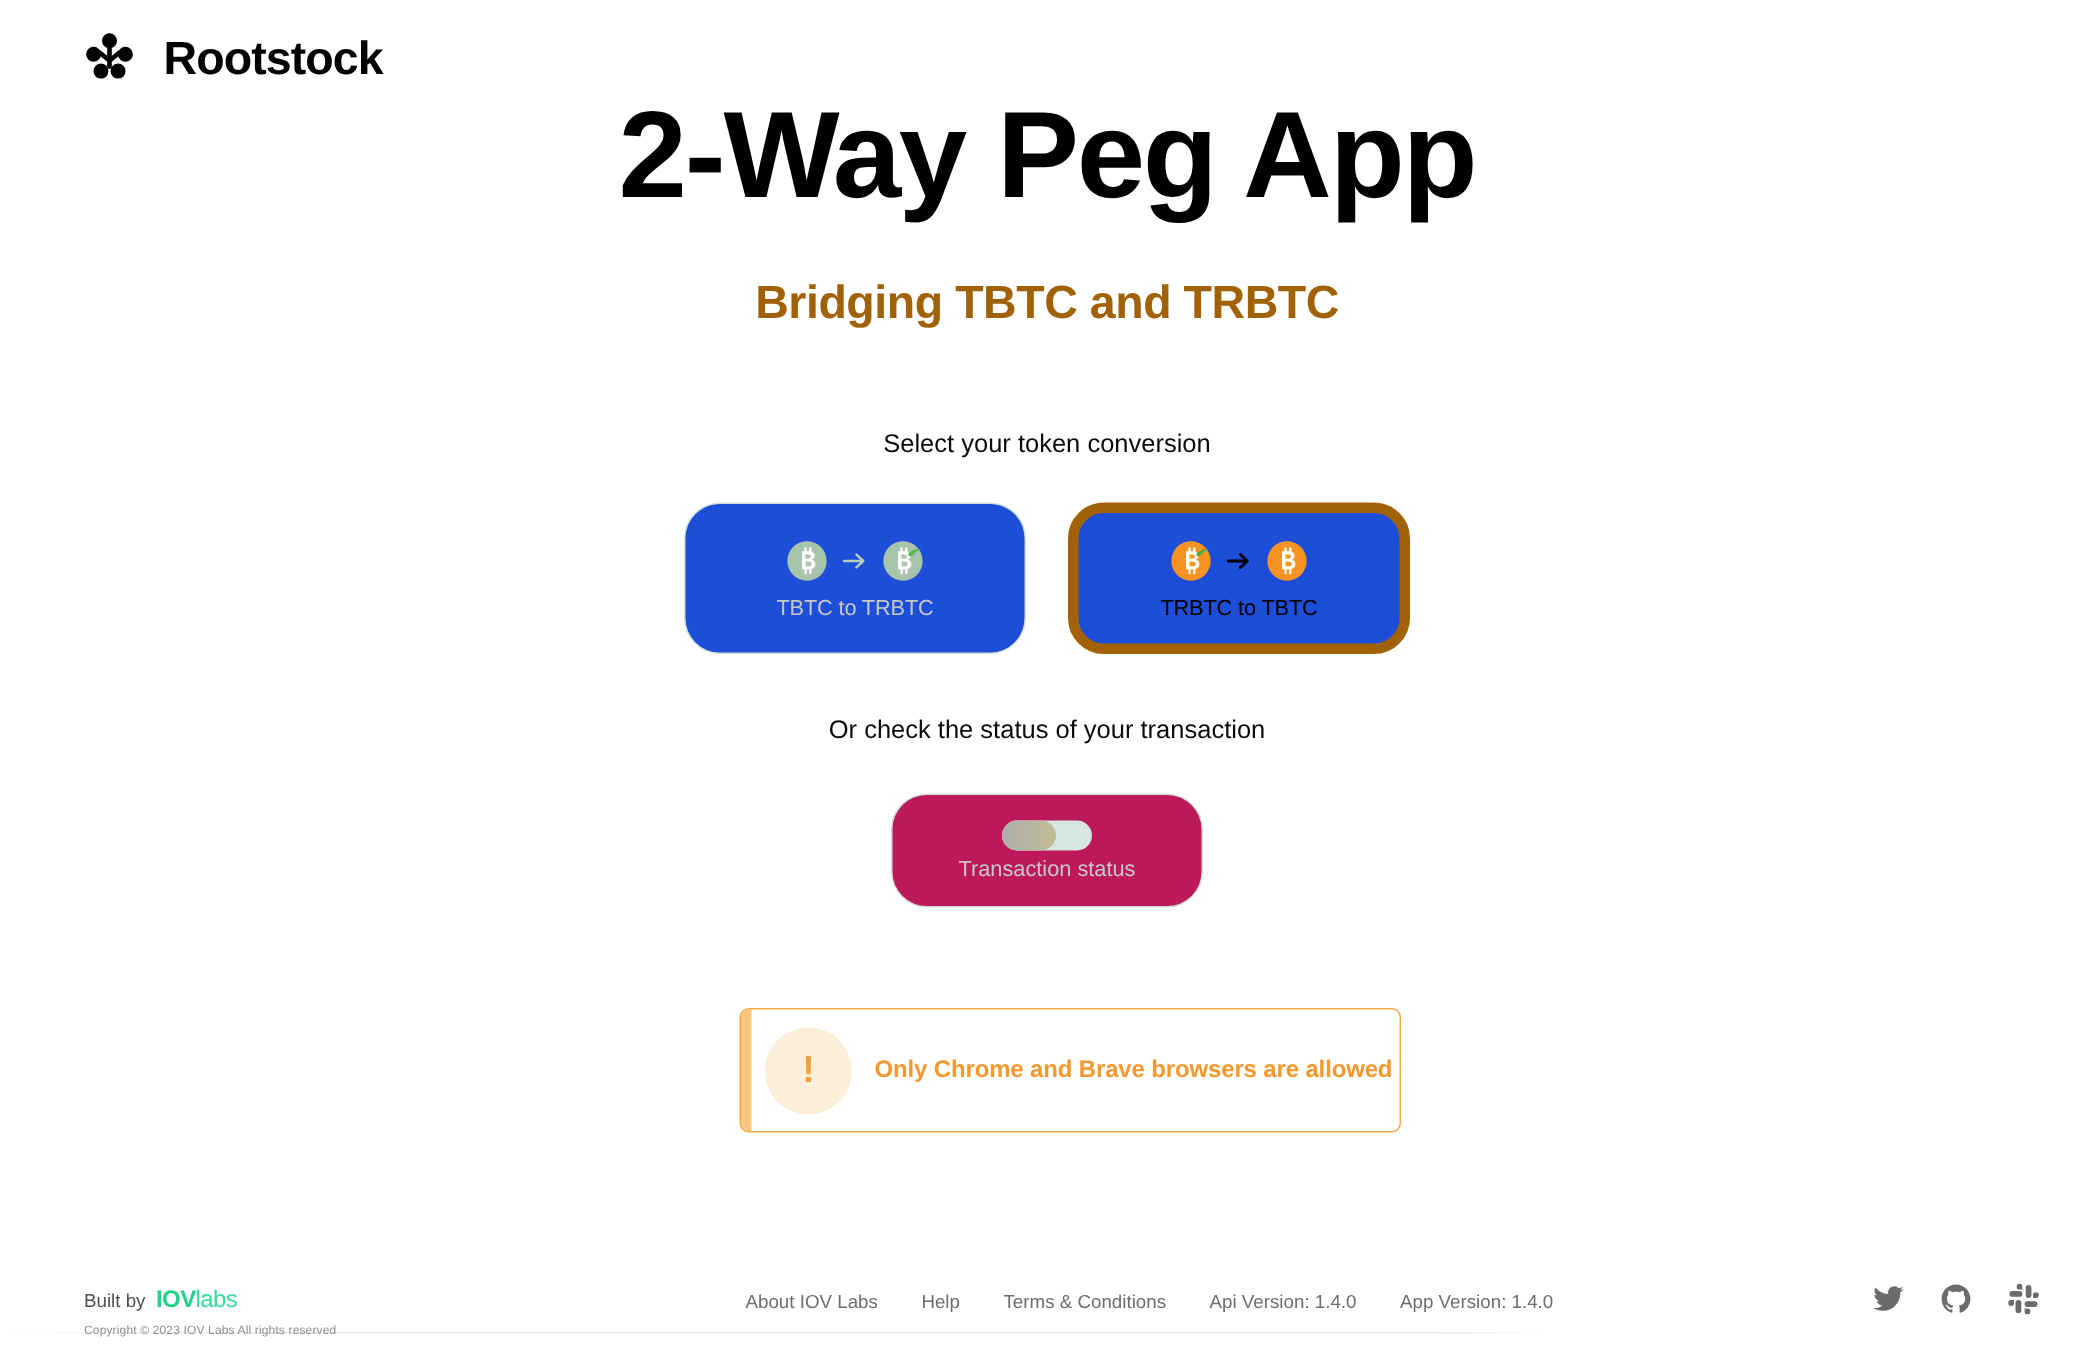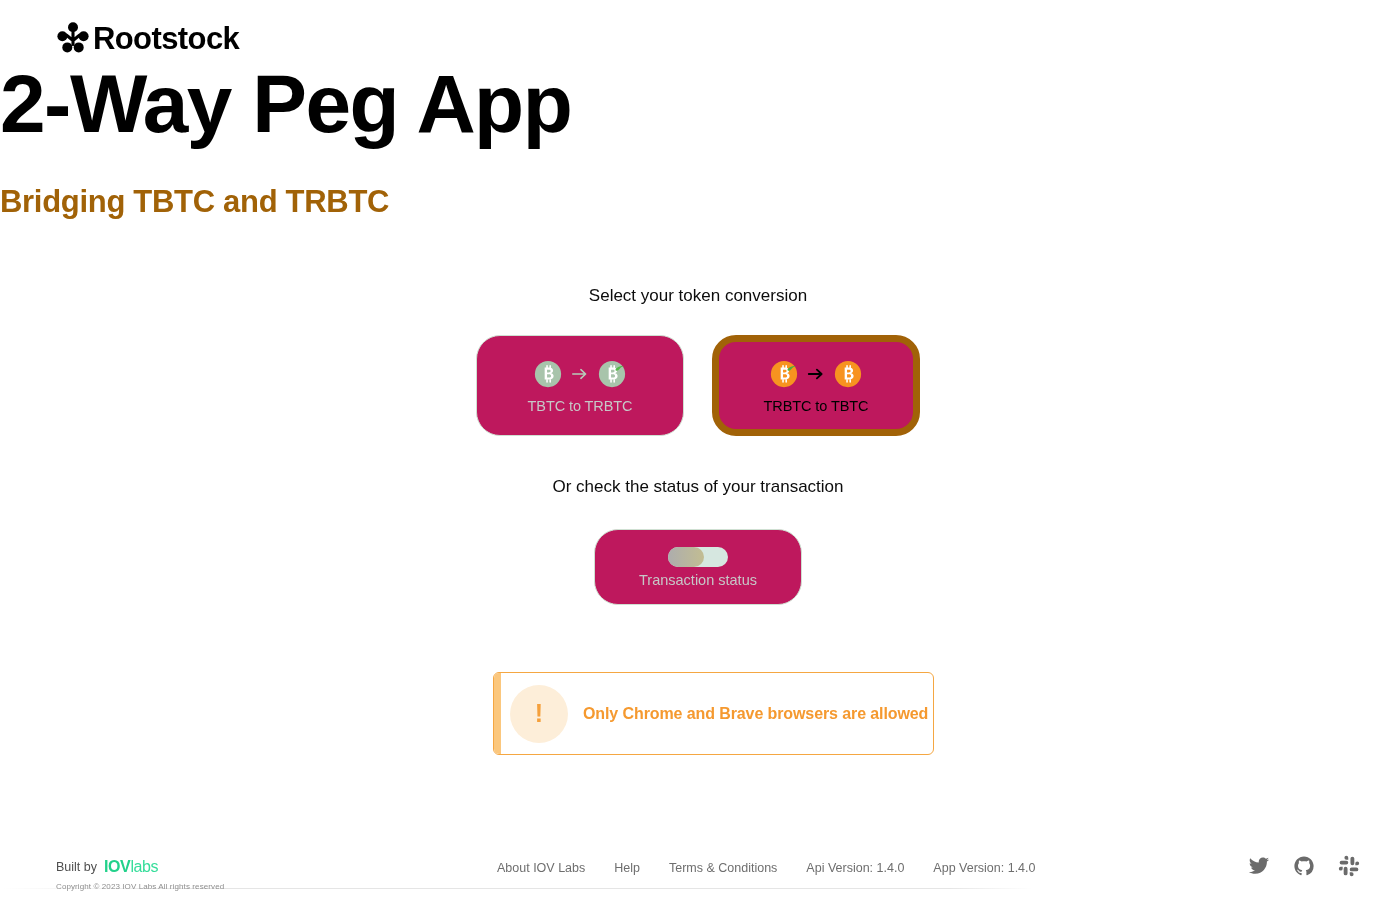--- a/index.html
+++ b/index.html
@@ -20,37 +20,37 @@
     background: #fff;
   }
 
   
   .brand {
     position: absolute;
     left: 56px;
     top: 22px;
     display: flex;
     align-items: center;
-    gap: 3px;
+    gap: 19px;
   }
   .brand-mark { width: 34px; height: 32px; display: block; }
   .brand-word {
     font-size: 31px;
     font-weight: 700;
     letter-spacing: -0.6px;
     color: #000;
     line-height: 1;
   }
 
   
   .hero {
     position: absolute;
     left: 0; right: 0;
     top: 62px;
-    text-align: left;
+    text-align: center;
   }
   .hero-title {
     font-size: 82px;
     font-weight: 700;
     letter-spacing: -1.5px;
     line-height: 1.02;
     color: #000;
   }
   .hero-sub {
     margin-top: 38px;
@@ -73,24 +73,24 @@
   
   .cards {
     position: absolute;
     left: 0; right: 0;
     top: 335px;
     display: flex;
     justify-content: center;
     gap: 28px;
   }
   .card {
-    width: 208px;
+    width: 228px;
     height: 101px;
     border-radius: 24px;
-    background: #be185d;
+    background: #1d4ed8;
     display: flex;
     flex-direction: column;
     align-items: center;
     justify-content: center;
     gap: 8px;
     cursor: pointer;
   }
   .card-disabled {
     border: 1px solid #cfe0d2;
     cursor: default;

